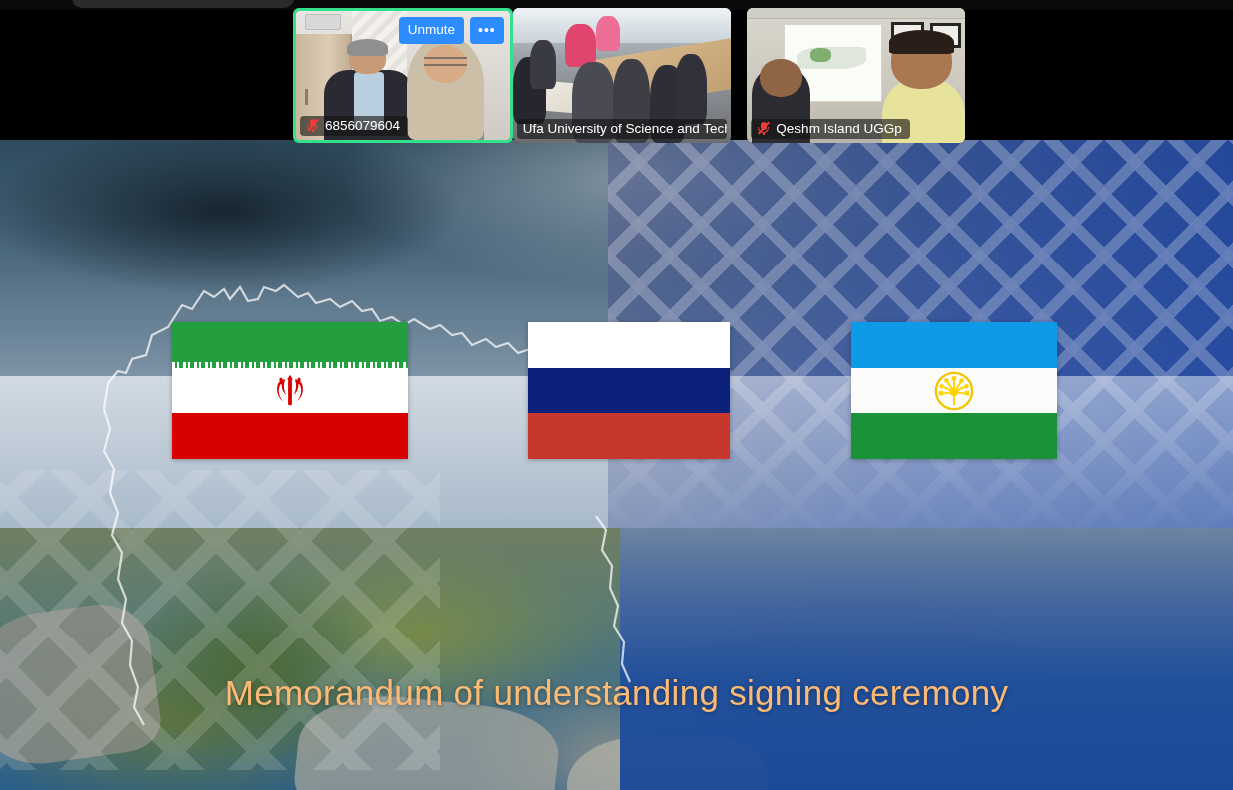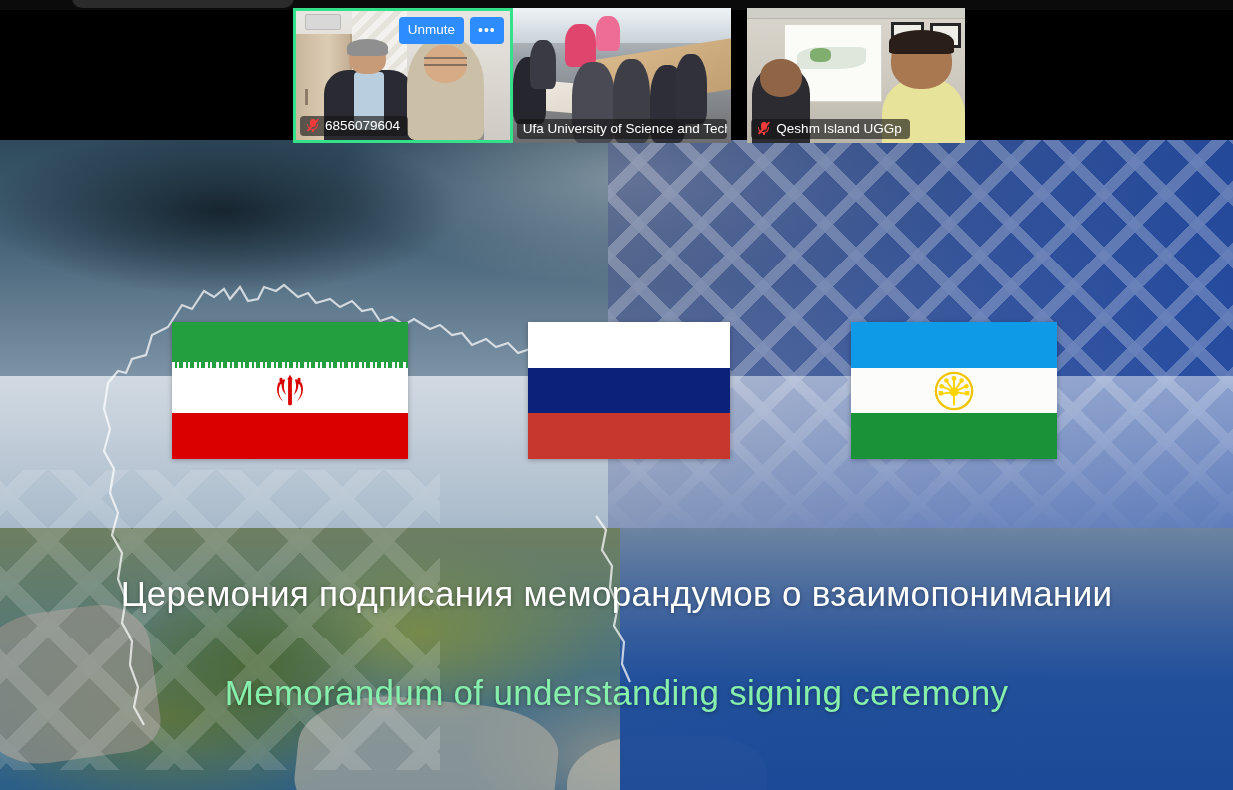--- a/index.html
+++ b/index.html
@@ -17,21 +17,21 @@
   #topbar-strip{
     position:absolute; left:0; top:0; width:1233px; height:10px;
     background:#0b0b0b; z-index:30;
   }
 
   
   #filmstrip{
     position:absolute; left:293px; top:8px; width:672px; height:135px;
     display:flex; z-index:35;
   }
-  .vtile{ position:relative; height:135px; overflow:hidden; background:#111; }
+  .vtile{ position:relative; height:135px; overflow:hidden; background:#111;border-radius:6px; }
   .vtile.t1{ width:225px; }
   .vtile.t2{ width:224px; }
   .vtile.t3{ width:223px;margin-left:16px; }
   .vtile.active{ border:3px solid #35e08a; }
   .vscene{ position:absolute; inset:0; overflow:hidden; }
 
   
   .t1 .vscene{ background:linear-gradient(180deg,#e9e7e3 0%,#ddd9d3 45%,#cfcac3 100%); }
   .t1 .wallpanel{ position:absolute; left:26%; top:0; width:26%; height:62%;
      background:repeating-linear-gradient(135deg,#f3f1ee 0 6px,#e6e2dc 6px 12px); }
@@ -245,21 +245,21 @@
   }
 
   
   .title-ru{
     position:absolute; left:0; top:434px; width:1233px; text-align:center;
     color:#fff; font-size:35px; font-weight:400; letter-spacing:.3px;
     text-shadow:0 1px 4px rgba(0,0,0,.35);
   }
   .title-en{
     position:absolute; left:0; top:533px; width:1233px; text-align:center;
-    color:#86efac; font-size:35px; font-weight:400; letter-spacing:.3px;
+    color:#fdba74; font-size:35px; font-weight:400; letter-spacing:.3px;
     text-shadow:0 1px 4px rgba(0,0,0,.35);
   }
 </style>
 </head>
 <body>
 
 <div id="topbar-strip"></div>
 <div id="zoom-toolbar"></div>
 
 <div id="filmstrip">
@@ -421,15 +421,14 @@
           <circle cx="30" cy="11" r="2.4"></circle>
           <circle cx="9" cy="17" r="2.4"></circle>
           <circle cx="35" cy="17" r="2.4"></circle>
           <rect x="6" y="22" width="4.6" height="4.6"></rect>
           <rect x="33.5" y="22" width="4.6" height="4.6"></rect>
         </g>
       </svg>
     </div>
   </div>
 
-  <div class="title-ru">Церемония подписания меморандумов о взаимопонимании</div>
   <div class="title-en">Memorandum of understanding signing ceremony</div>
 </div>
 
 </body></html>

